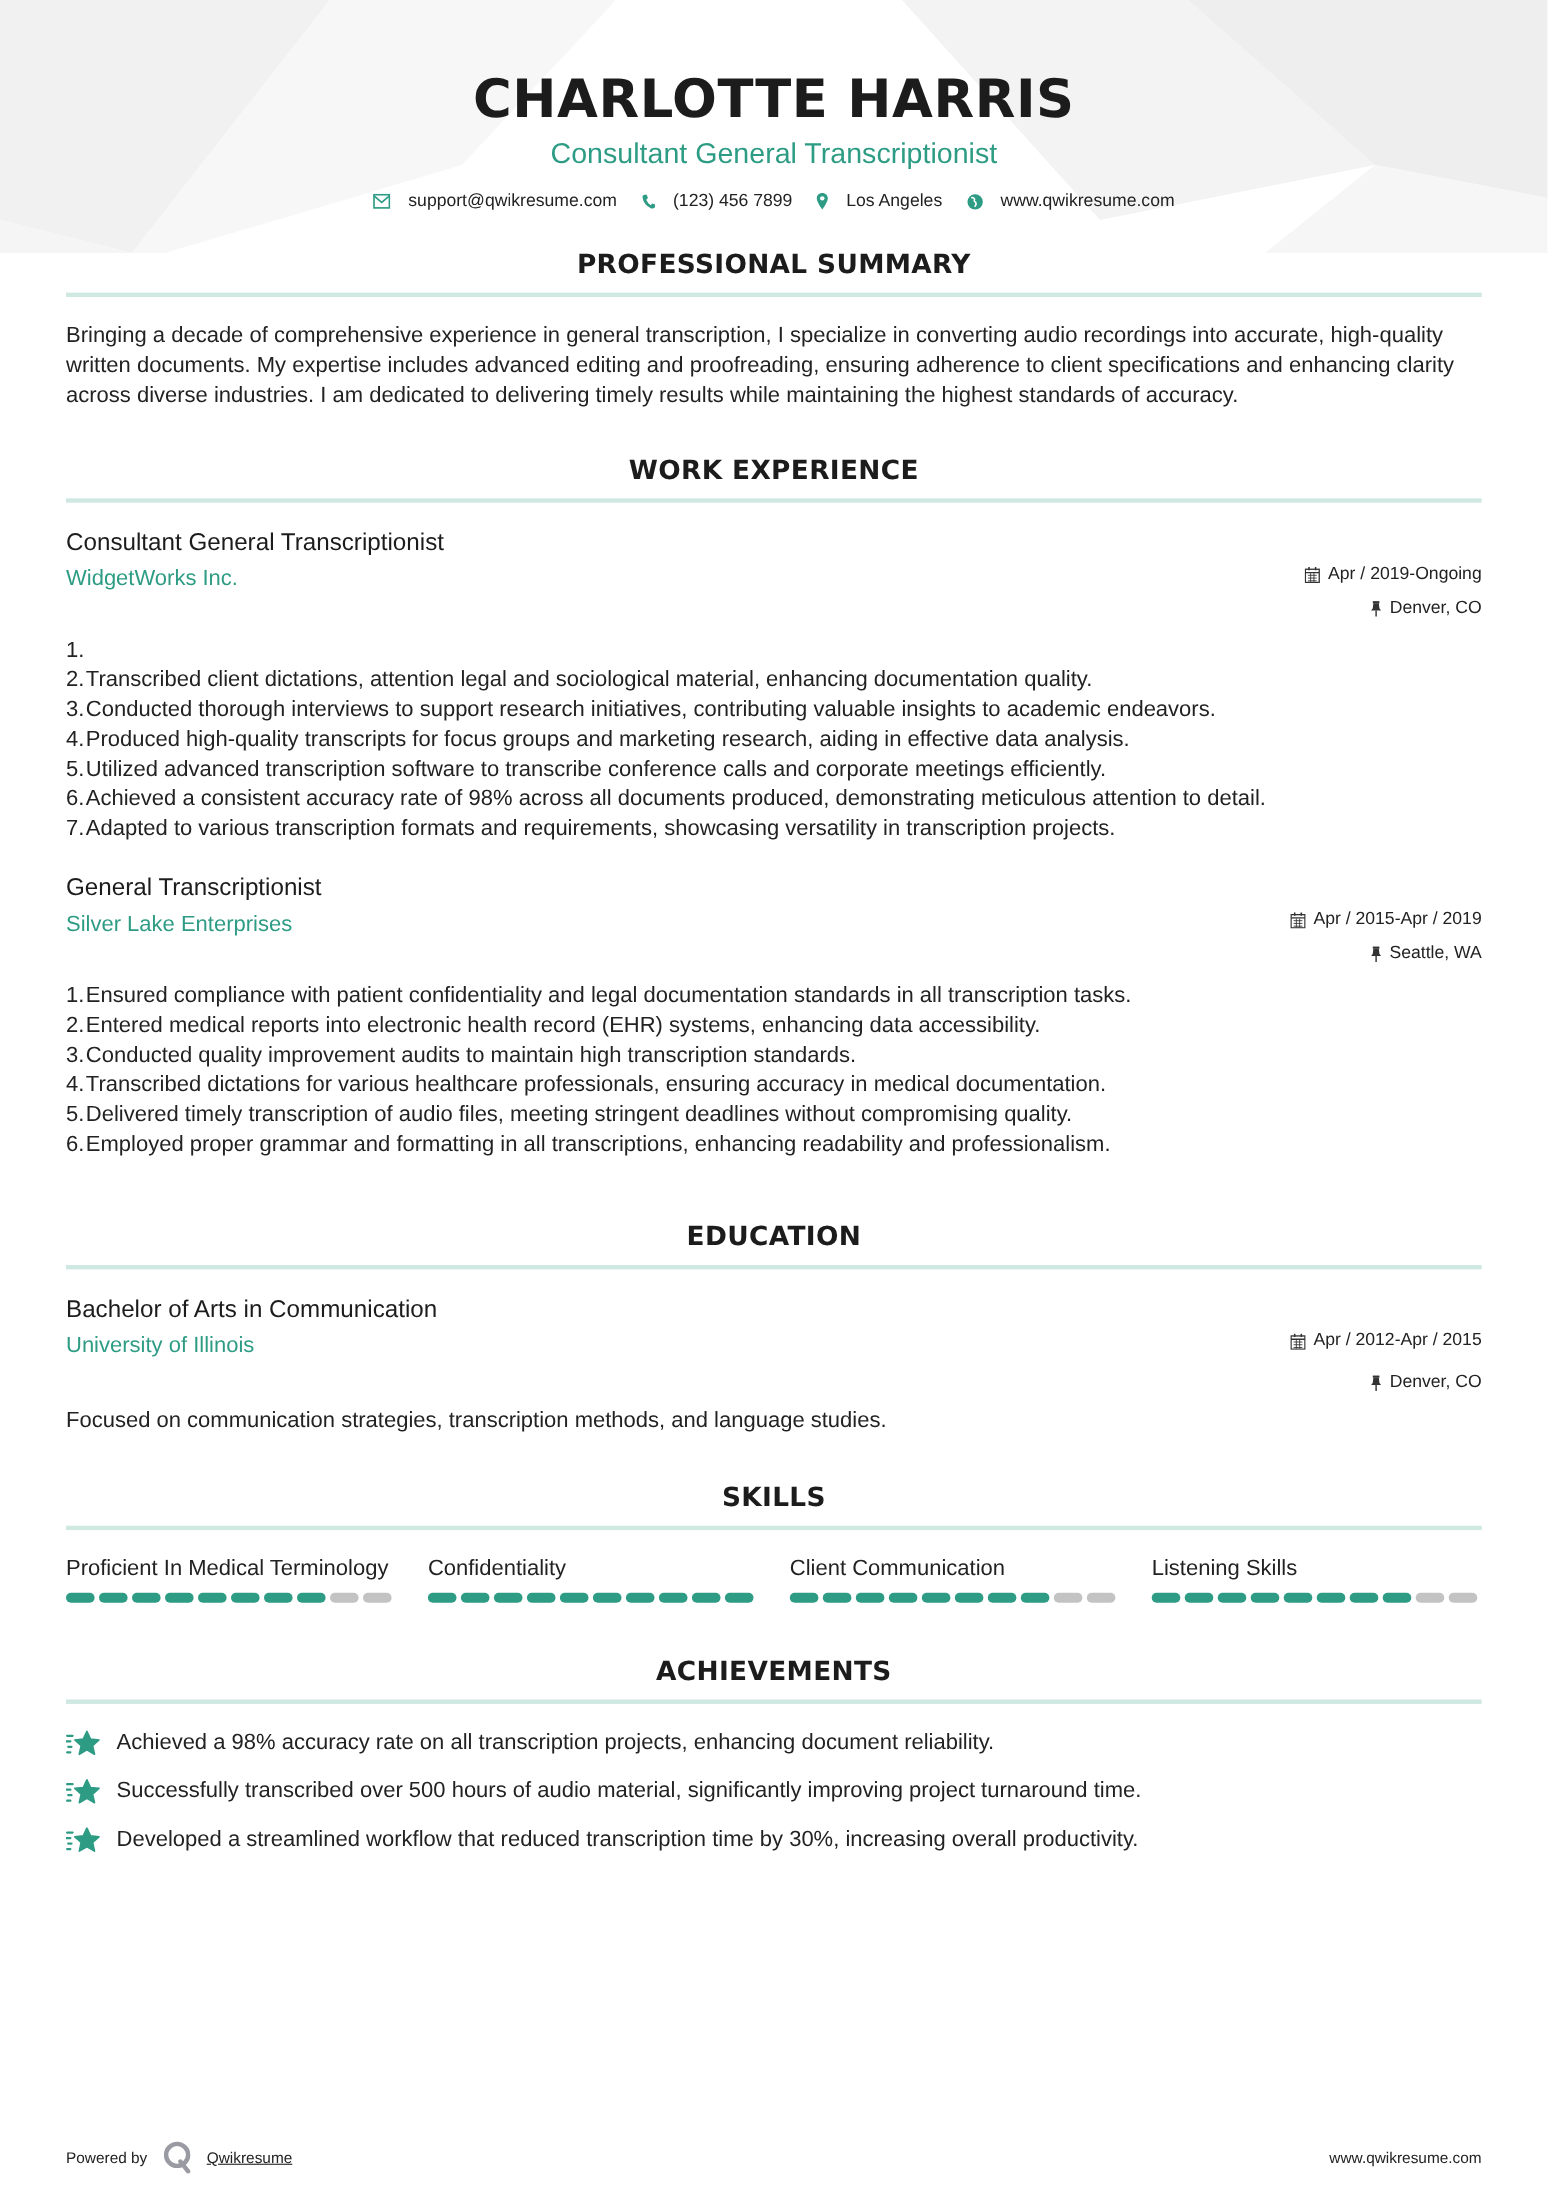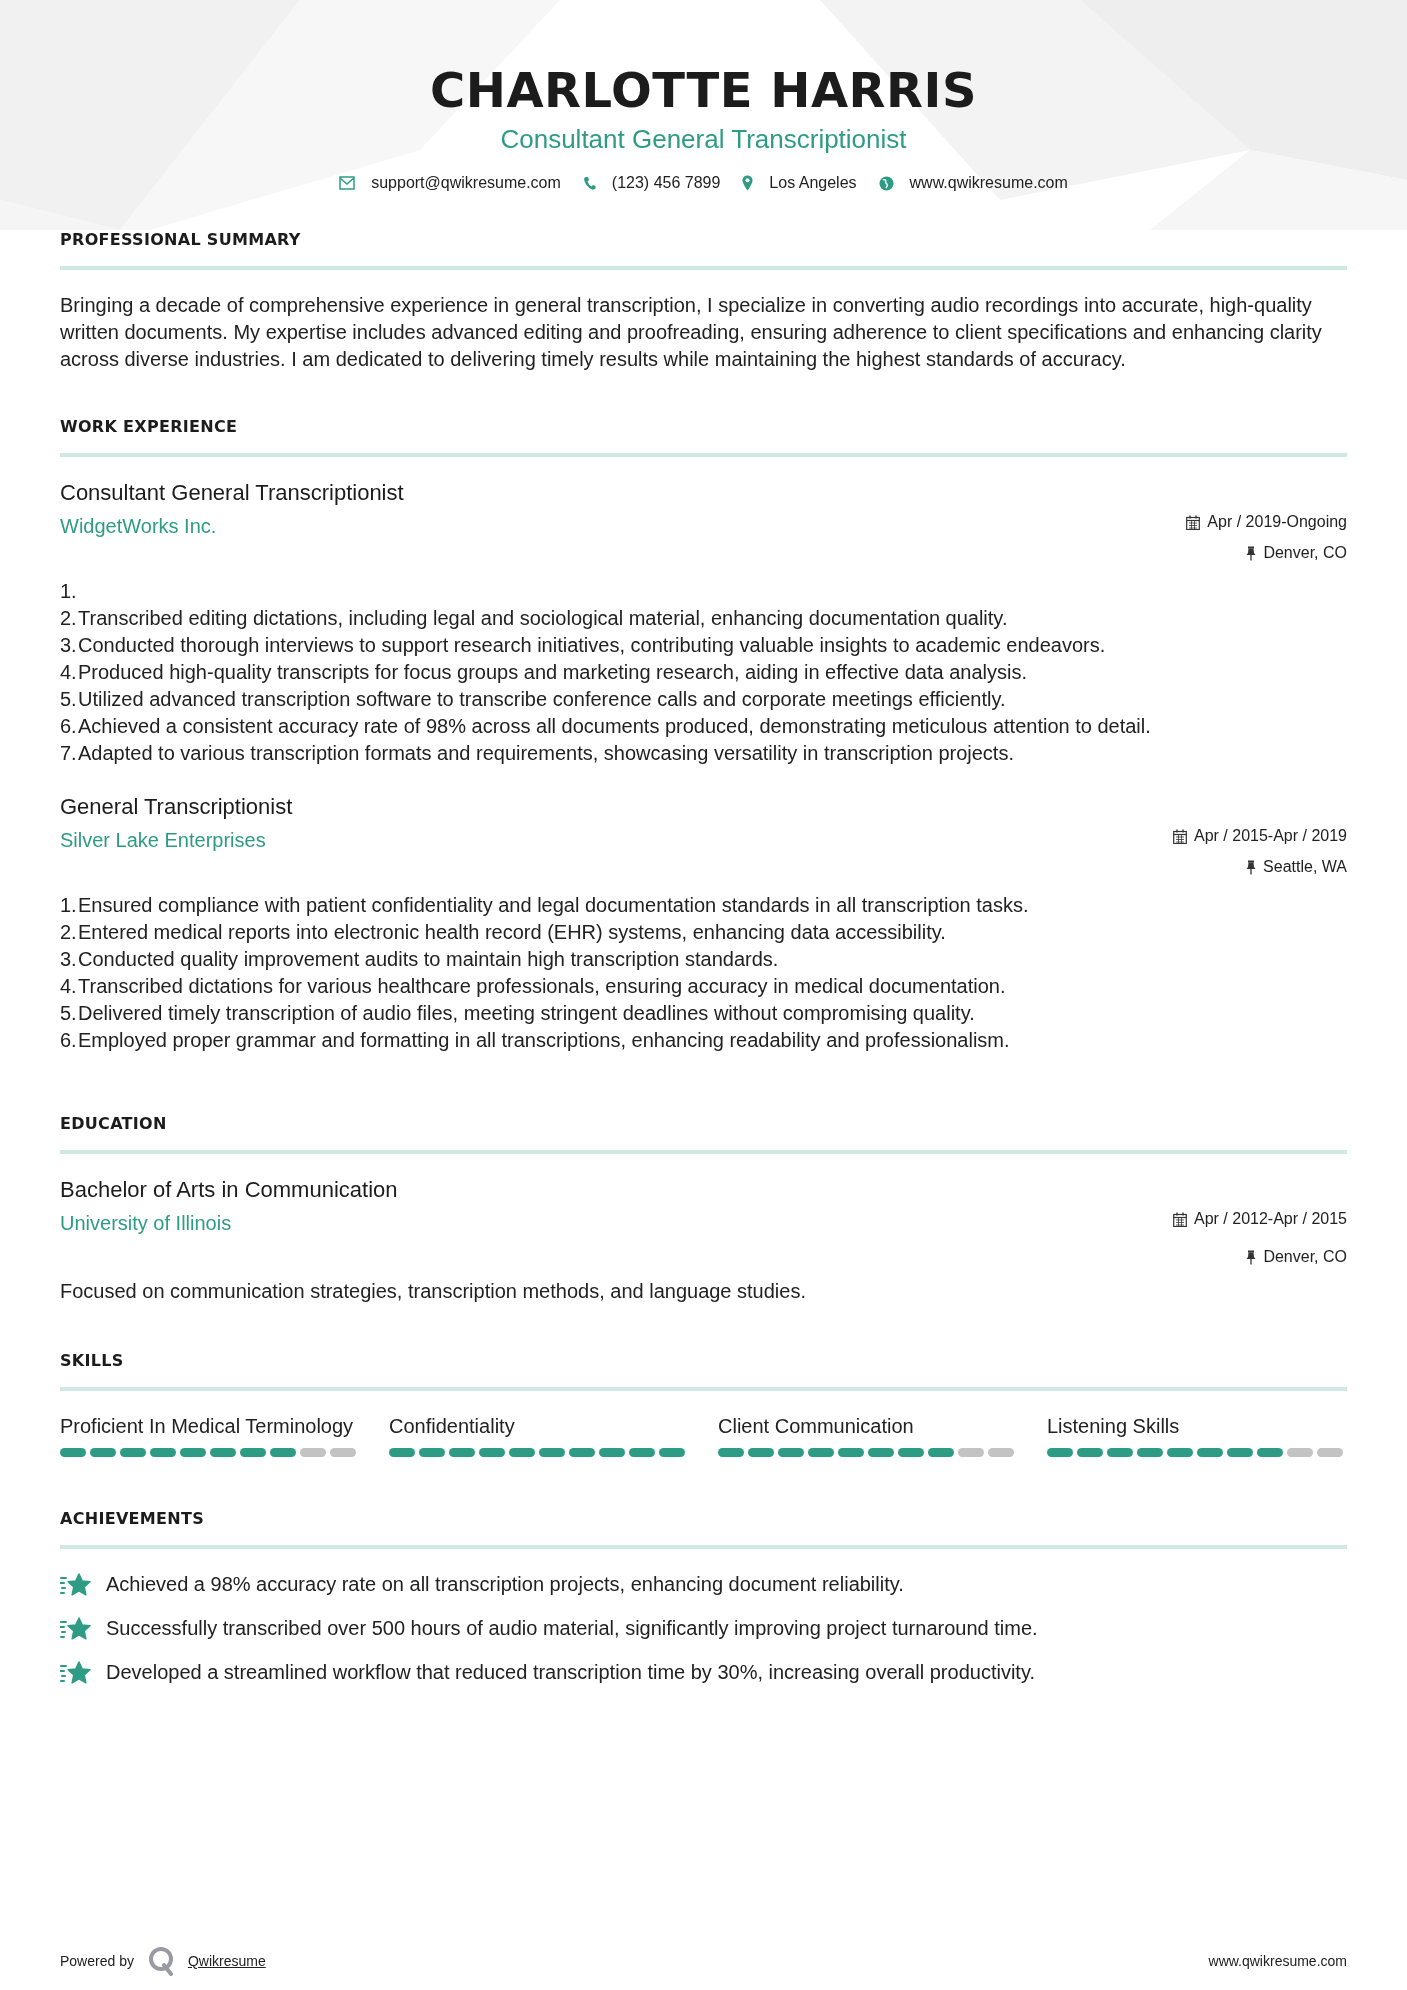--- a/index.html
+++ b/index.html
@@ -12,21 +12,21 @@
   
   .header { text-align: center; padding-top: 62px; }
   .name { font-family: "DejaVu Sans", sans-serif; font-weight: bold; font-size: 48px; letter-spacing: 0.5px; color: #1c1c1c; line-height: 56px; }
   .title { font-size: 26px; color: #2e9c84; margin-top: 6px; line-height: 30px; }
   .contact { display: flex; justify-content: center; align-items: center; gap: 0; margin-top: 20px; font-size: 16px; color: #222; }
   .contact-item { display: flex; align-items: center; margin: 0 11px; }
   .contact-item svg { margin-right: 16px; }
 
   
   .section { margin-top: 28px; }
-  .section-head { text-align: left; font-family: "DejaVu Sans", sans-serif; font-weight: bold; font-size: 16px; color: #1c1c1c; letter-spacing: 0.3px; line-height: 32px; }
+  .section-head { text-align: center; font-family: "DejaVu Sans", sans-serif; font-weight: bold; font-size: 24px; color: #1c1c1c; letter-spacing: 0.3px; line-height: 32px; }
   .section-rule { height: 4px; background: #cfe8e1; margin-top: 10px; margin-bottom: 22px; }
 
   .summary { font-size: 20px; line-height: 27px; color: #222; }
 
   .entry { margin-bottom: 26px; }
   .entry-top { display: flex; justify-content: space-between; align-items: flex-start; }
   .entry-title { font-size: 22px; color: #1c1c1c; line-height: 28px; }
   .entry-org { font-size: 20px; color: #2e9c84; margin-top: 6px; line-height: 26px; }
   .entry-meta { text-align: right; font-size: 16px; color: #222; }
   .meta-line { display: flex; justify-content: flex-end; align-items: center; line-height: 22px; margin-top: 32px; }
@@ -140,21 +140,21 @@
             <span>Denver, CO</span>
           </div>
         </div>
       </div>
       <ol class="entry-list">
         <li>
             <span class="num">1.</span>
           </li>
         <li>
             <span class="num">2.</span>
-            <span>Transcribed editing dictations, including legal and sociological material, enhancing documentation quality.</span>
+            <span>Transcribed client dictations, attention legal and sociological material, enhancing documentation quality.</span>
           </li>
         <li>
             <span class="num">3.</span>
             <span>Conducted thorough interviews to support research initiatives, contributing valuable insights to academic endeavors.</span>
           </li>
         <li>
             <span class="num">4.</span>
             <span>Produced high-quality transcripts for focus groups and marketing research, aiding in effective data analysis.</span>
           </li>
         <li>

